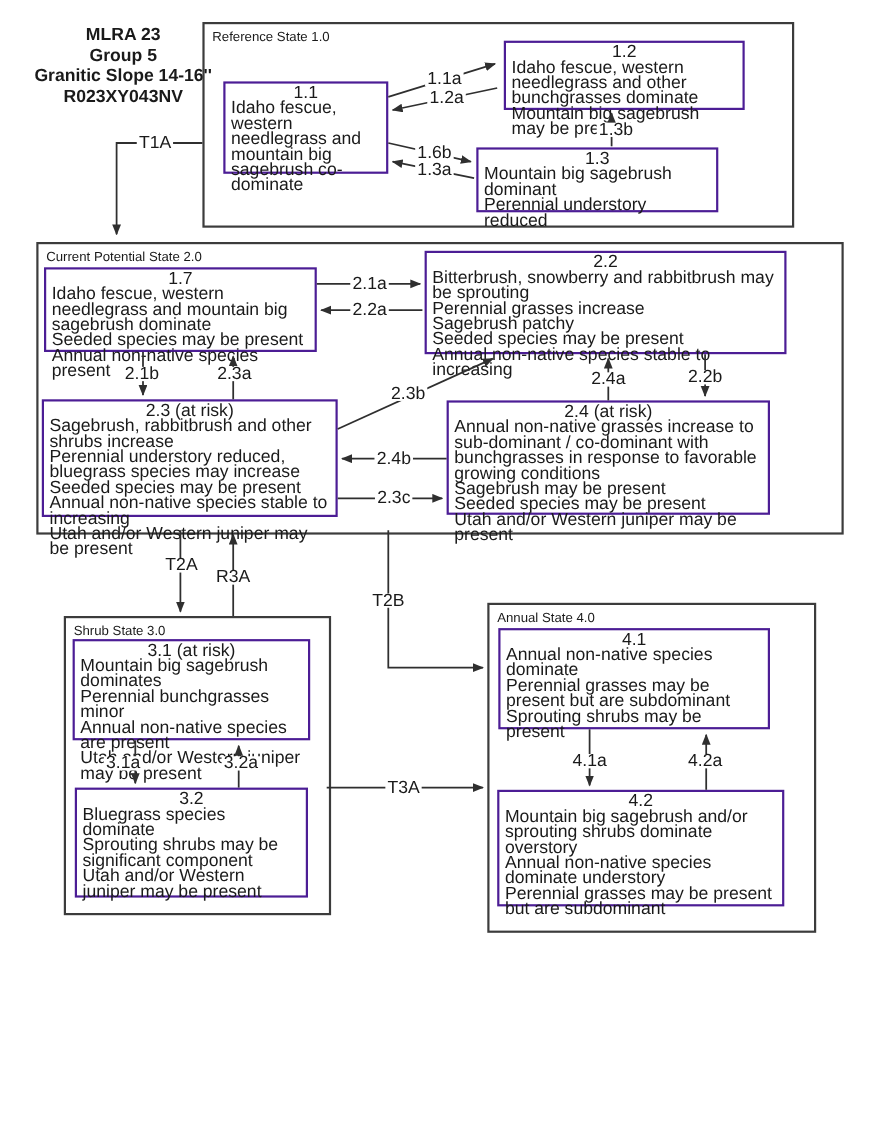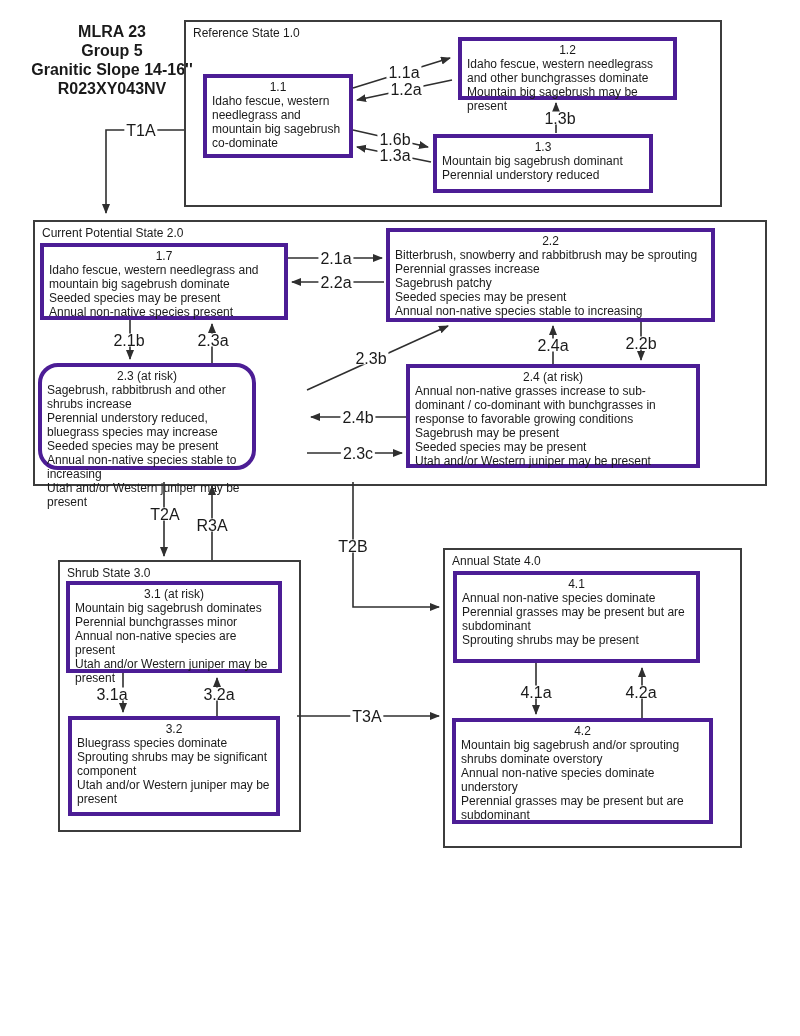--- a/index.html
+++ b/index.html
@@ -12,22 +12,22 @@
     font-size:16px;font-weight:bold;line-height:19px;text-align:center;
     white-space:pre-line;
   }
   .state{
     position:absolute;border:2px solid #3c3c3c;background:transparent;
   }
   .state-label{
     position:absolute;left:7px;top:4px;font-size:12px;line-height:15px;
   }
   .cbox{
-    position:absolute;border:4px solid #4c1d95;background:#fff;
-    padding:2px 5px;box-sizing:border-box;font-size:12px;line-height:14px;
+    position:absolute;border:2px solid #4c1d95;background:#fff;
+    padding:2px 5px;box-sizing:border-box;font-size:16px;line-height:14px;
   }
   .cbox .title{text-align:center;}
   .cbox .body{text-align:left;white-space:pre-line;}
   svg.wires{position:absolute;left:0;top:0;pointer-events:none;}
   .lbl{
     position:absolute;transform:translate(-50%,-50%);
     background:#fff;padding:0 2px;font-size:16px;line-height:13px;white-space:nowrap;
   }
 </style>
 </head>
@@ -74,21 +74,21 @@
 Annual non-native species present</div>
   </div>
   <div class="cbox" style="left:386px;top:228px;width:329px;height:94px;">
     <div class="title">2.2</div>
     <div class="body">Bitterbrush, snowberry and rabbitbrush may be sprouting
 Perennial grasses increase
 Sagebrush patchy
 Seeded species may be present
 Annual non-native species stable to increasing</div>
   </div>
-  <div class="cbox" style="left:38px;top:363px;width:218px;height:107px;border-radius:20px;">
+  <div class="cbox" style="left:38px;top:363px;width:269px;height:107px;">
     <div class="title">2.3 (at risk)</div>
     <div class="body">Sagebrush, rabbitbrush and other shrubs increase
 Perennial understory reduced, bluegrass species may increase
 Seeded species may be present
 Annual non-native species stable to increasing
 Utah and/or Western juniper may be present</div>
   </div>
   <div class="cbox" style="left:406px;top:364px;width:294px;height:104px;">
     <div class="title">2.4 (at risk)</div>
     <div class="body">Annual non-native grasses increase to sub-dominant / co-dominant with bunchgrasses in response to favorable growing conditions

